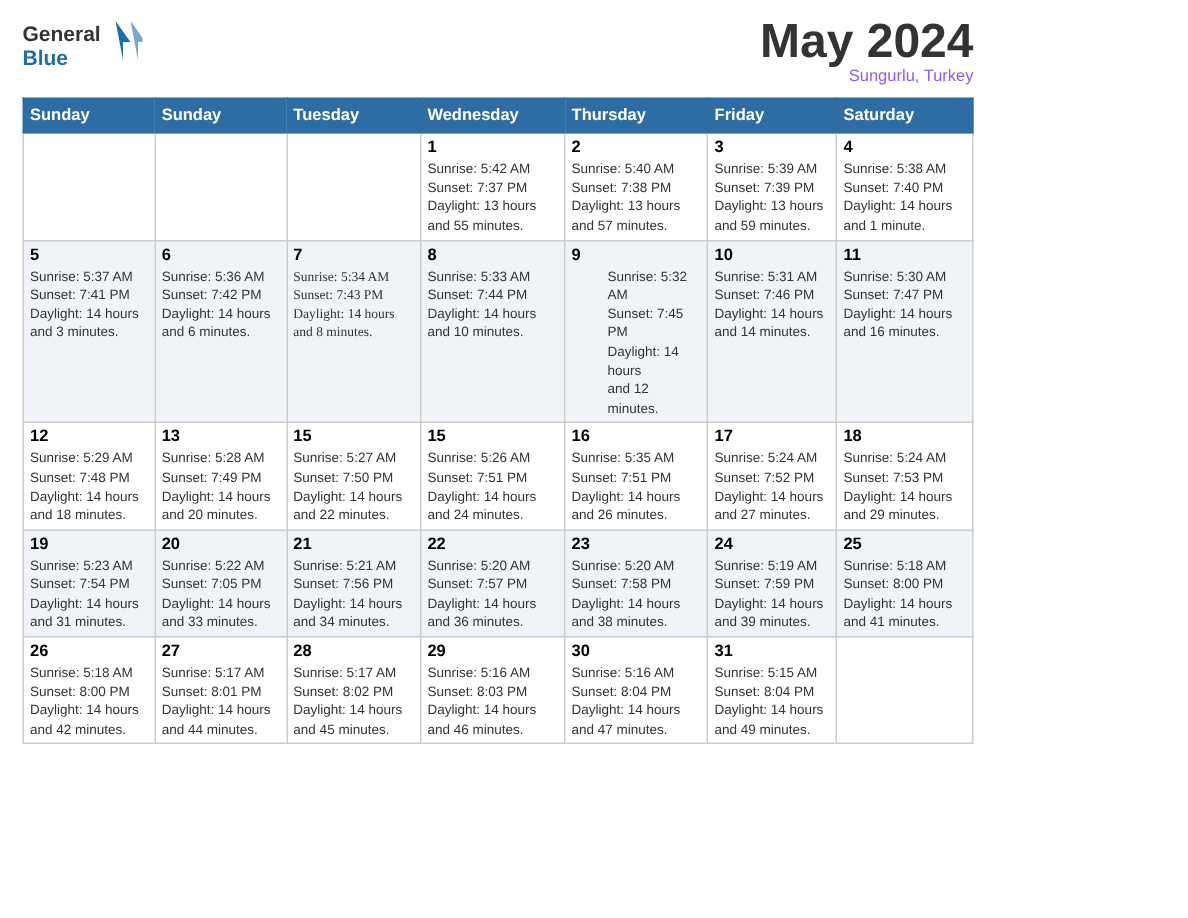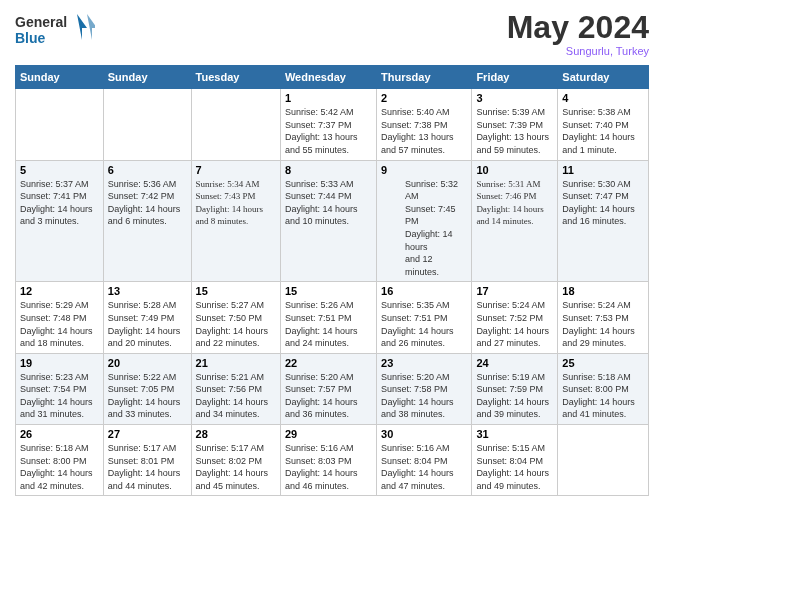--- a/index.html
+++ b/index.html
@@ -187,21 +187,21 @@
           </td>
           <td>
             <div class="day-number">9</div>
             <div class="day-info" style="white-space: pre-line; margin-left: 24px;">Sunrise: 5:32 AM
 Sunset: 7:45 PM
 Daylight: 14 hours
 and 12 minutes.</div>
           </td>
           <td>
             <div class="day-number">10</div>
-            <div class="day-info" style="white-space: pre-line; font-family: Liberation Serif, serif;">Sunrise: 5:31 AM
+            <div class="day-info" style="white-space: pre-line;">Sunrise: 5:31 AM
 Sunset: 7:46 PM
 Daylight: 14 hours
 and 14 minutes.</div>
           </td>
           <td>
             <div class="day-number">11</div>
             <div class="day-info" style="white-space: pre-line;">Sunrise: 5:30 AM
 Sunset: 7:47 PM
 Daylight: 14 hours
 and 16 minutes.</div>

